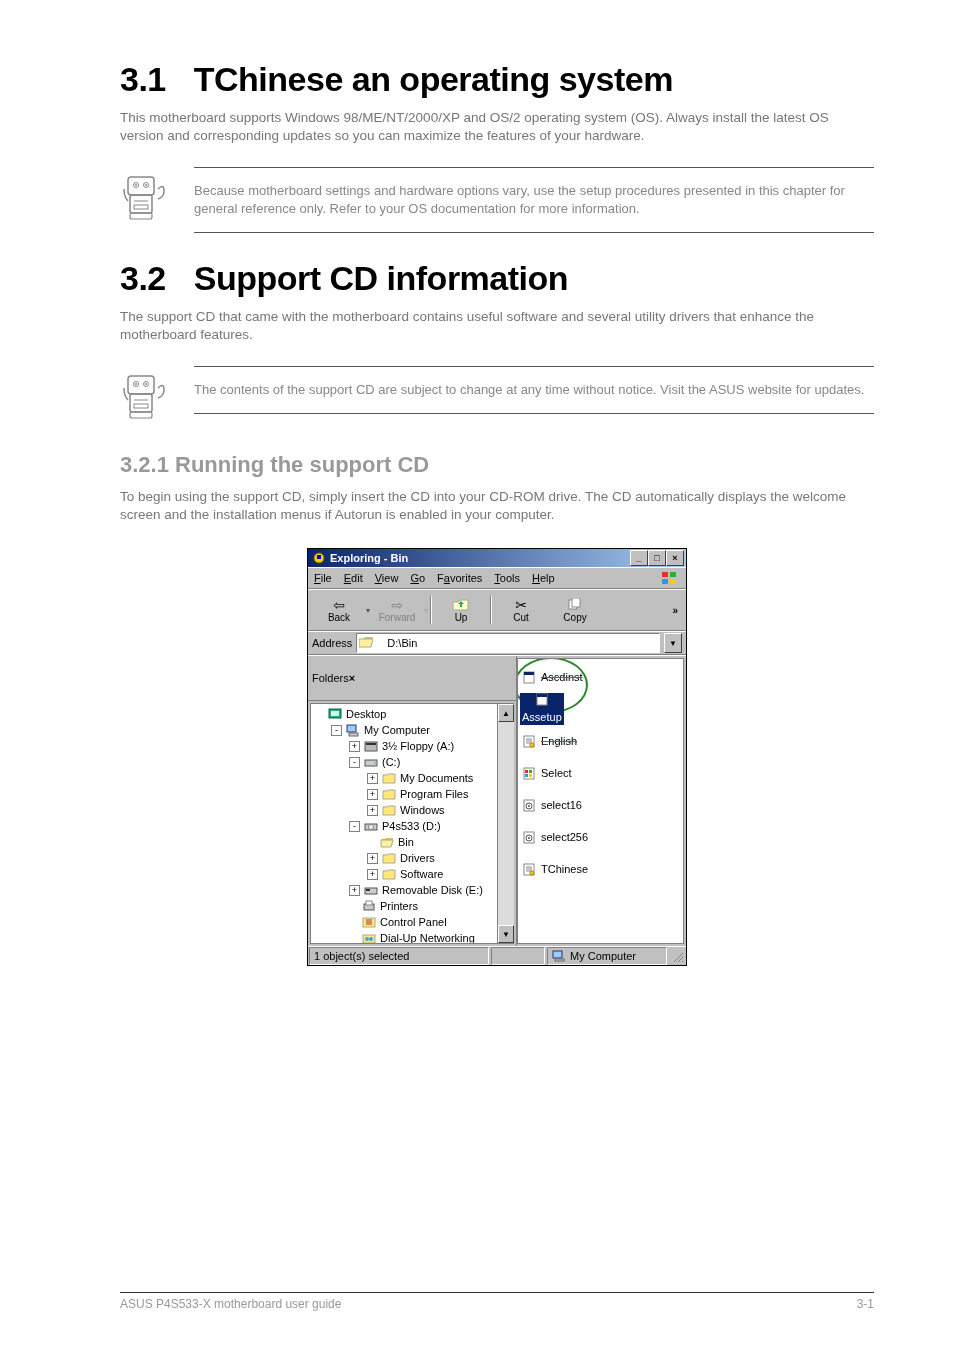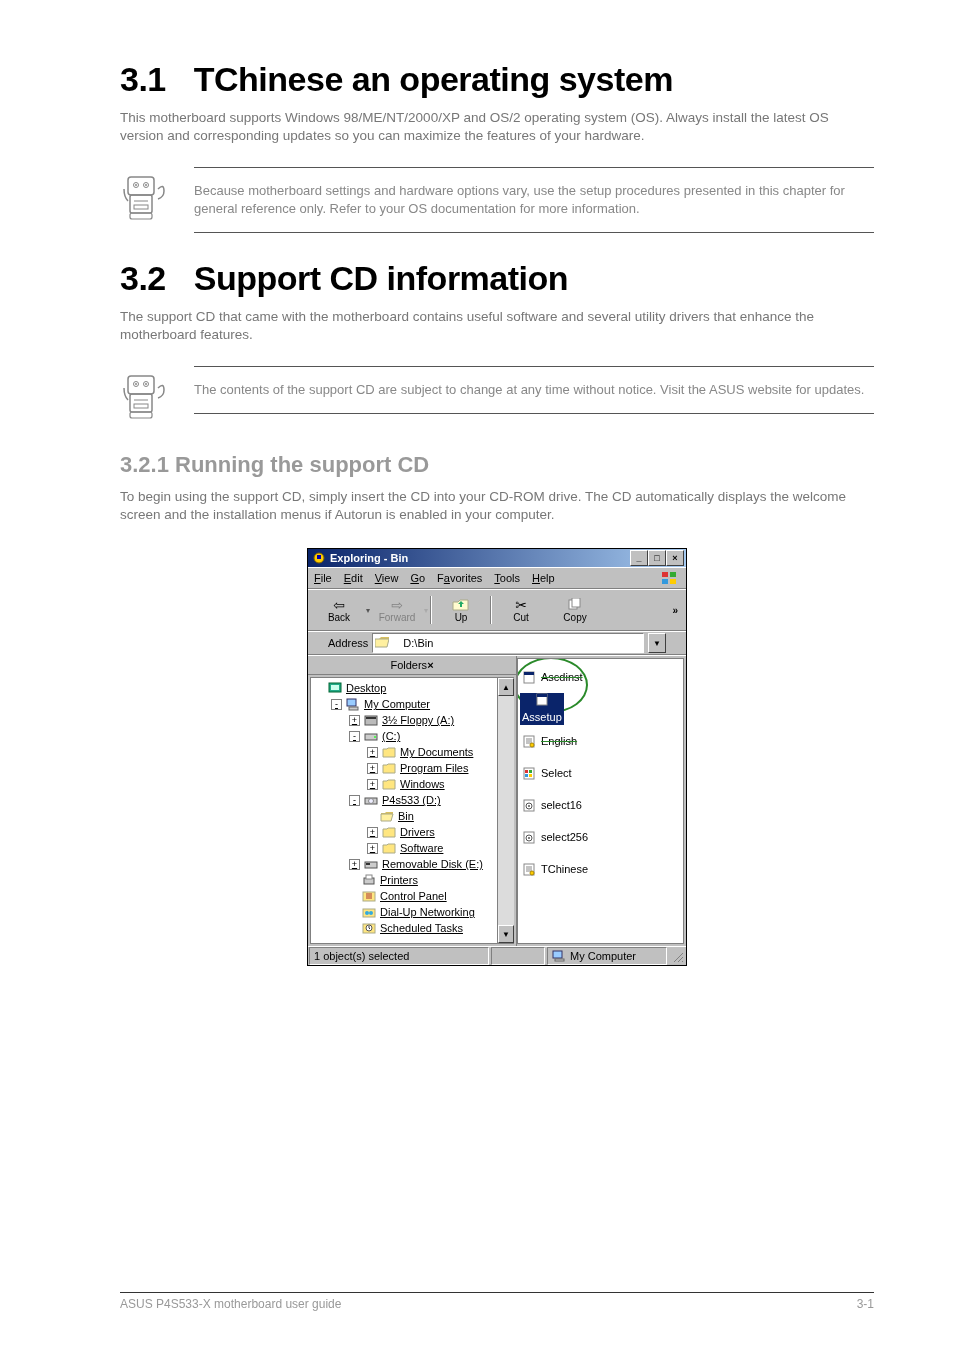--- a/index.html
+++ b/index.html
@@ -147,21 +147,21 @@
   .tbtn.disabled { color: #808080; }
   .tbtn .glyph { font-size: 14px; line-height: 14px; }
   .tsep { width:1px; height:28px; background:#808080; margin:0 2px; border-right:1px solid #fff; }
   .toolbar .more { margin-left:auto; font-size:10px; padding-right:4px; font-weight:700; }
   .addressbar {
     display:flex; align-items:center;
     height: 22px;
     background:#c0c0c0;
     border-top:1px solid #fff;
     border-bottom:1px solid #808080;
-    padding: 0 20px;
+    padding: 0 4px;
     gap: 4px;
   }
   .addressbar .lbl { font-size:11px; }
   .addressbar .abox {
     flex:1; height:18px;
     background:#fff;
     border:1px solid #808080;
     border-right-color:#fff; border-bottom-color:#fff;
     display:flex; align-items:center;
     padding:0 2px;
@@ -182,37 +182,36 @@
     height: 290px;
     background:#c0c0c0;
     border-top:1px solid #fff;
   }
   .folders-pane {
     width: 208px;
     display:flex; flex-direction:column;
     border-right:1px solid #808080;
   }
   .pane-header {
-    display:flex; align-items:center; justify-content:center;
-    height:18px; padding:0 4px;
+    display:flex; align-items:center; justify-content:flex-start;
+    height:18px; padding:13px 4px;
     background:#c0c0c0;
     border-bottom:1px solid #808080;
     font-size:11px;
   }
   .pane-close { font-family: Arial; font-size:11px; font-weight:700; }
   .tree {
     flex:1;
     background:#fff;
     overflow:hidden;
     position:relative;
     border:1px solid #808080;
     border-right:0;
     margin:2px;
     padding:2px 0 2px 2px;
-    text-decoration:underline;
   }
   .tree .vscroll {
     position:absolute; right:0; top:0; bottom:0; width:16px;
     background:#c0c0c0;
     display:flex; flex-direction:column;
     border-left:1px solid #808080;
   }
   .tree .vscroll .arr {
     height:16px; background:#c0c0c0;
     border:1px solid #fff;

